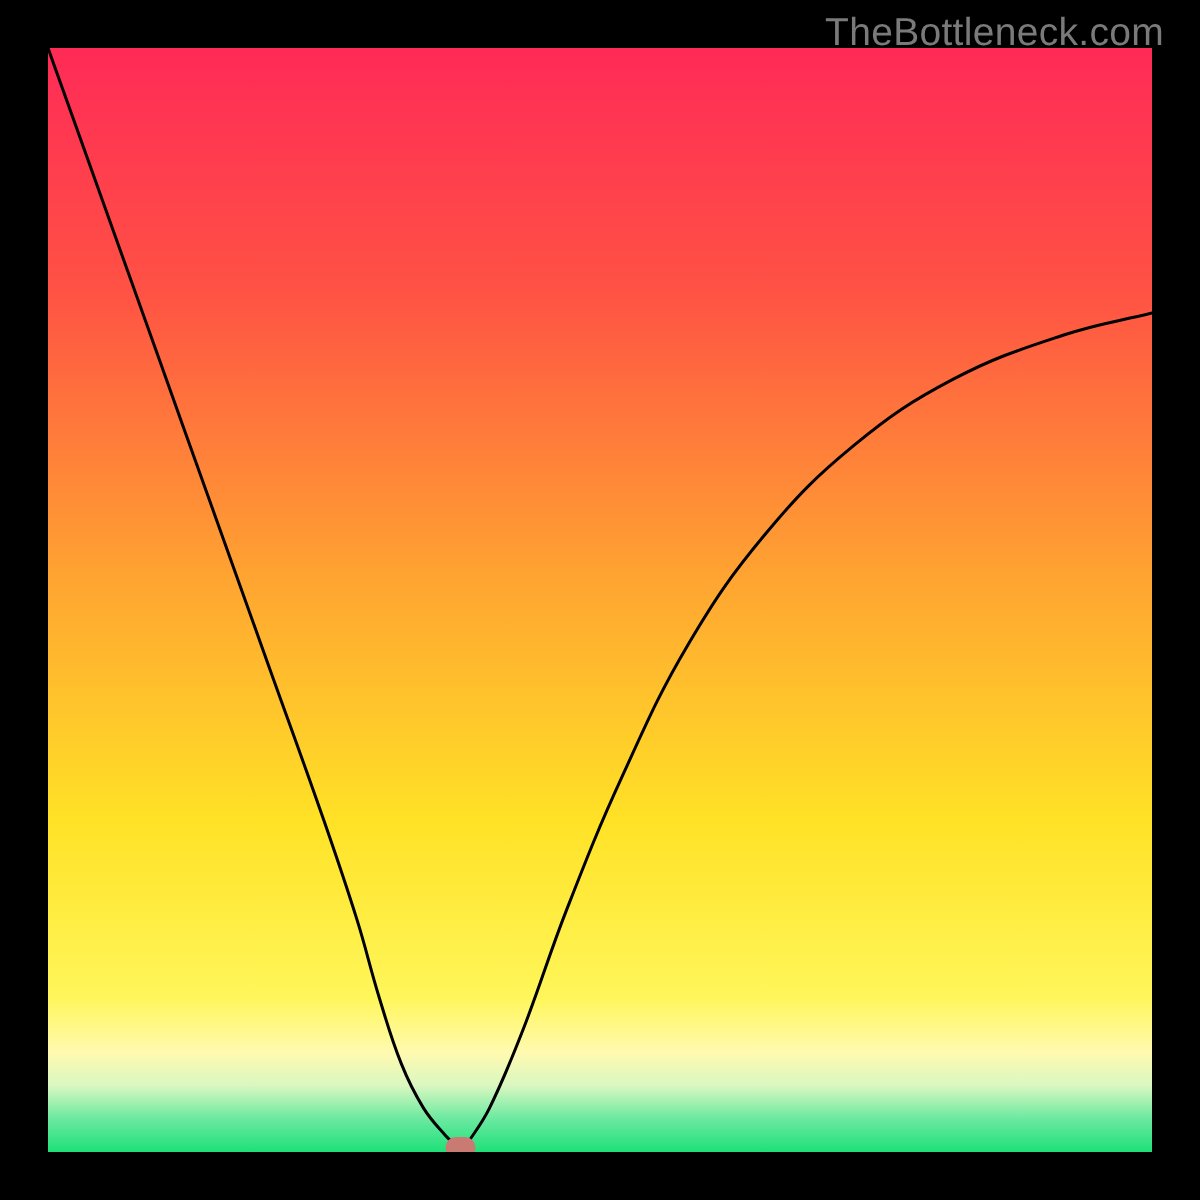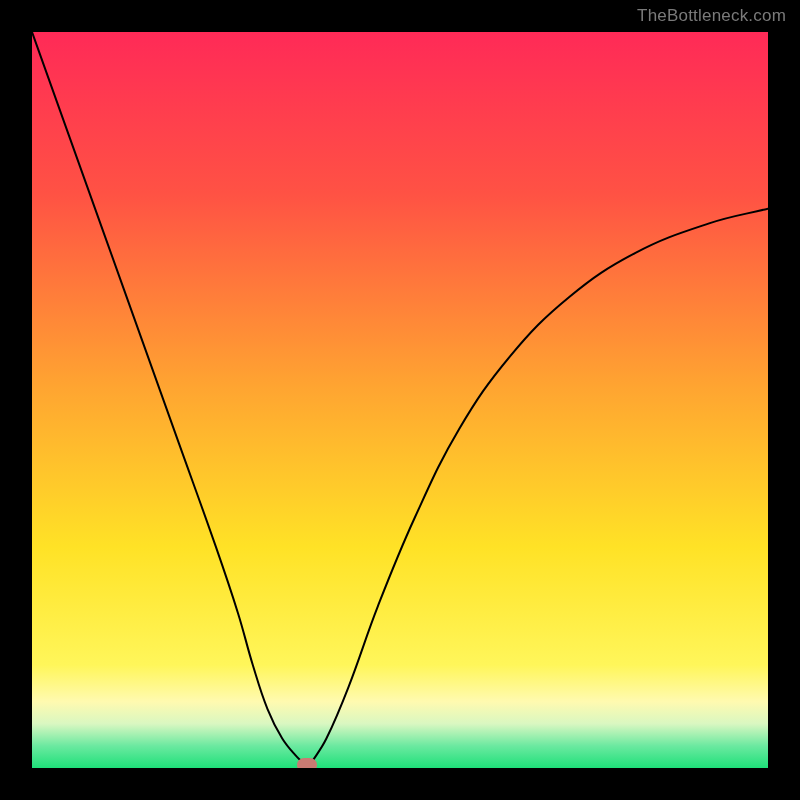--- a/index.html
+++ b/index.html
@@ -30,23 +30,23 @@
   .gradient {
     position: absolute;
     left: 0;
     top: 0;
     width: 100%;
     height: 100%;
   }
   .watermark {
     position: absolute;
     top: 6px;
-    right: 14px;
+    right: 24px;
     color: #7a7a7a;
-    font-size: 17px;
+    font-size: 26px;
     font-weight: 500;
     letter-spacing: 0.2px;
   }
   svg.curve {
     position: absolute;
     left: 0;
     top: 0;
     width: 100%;
     height: 100%;
   }

